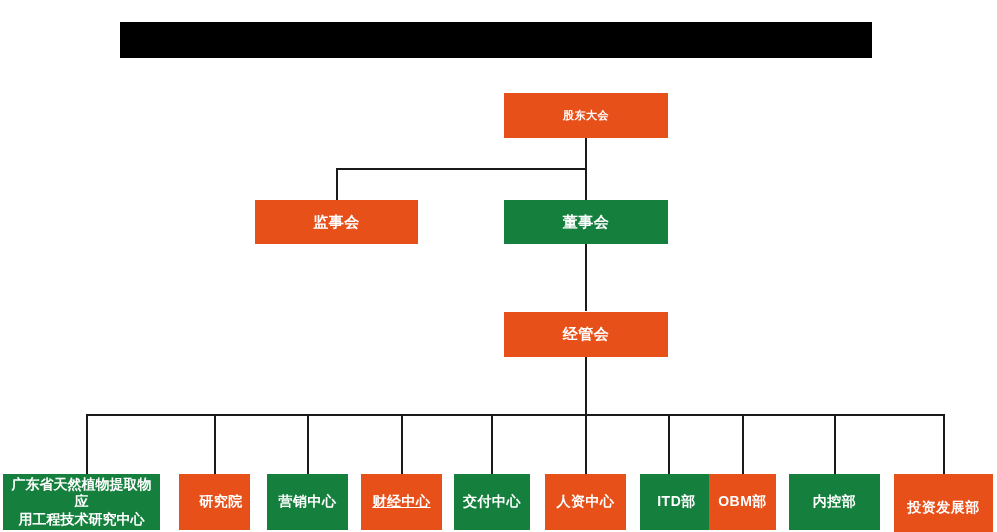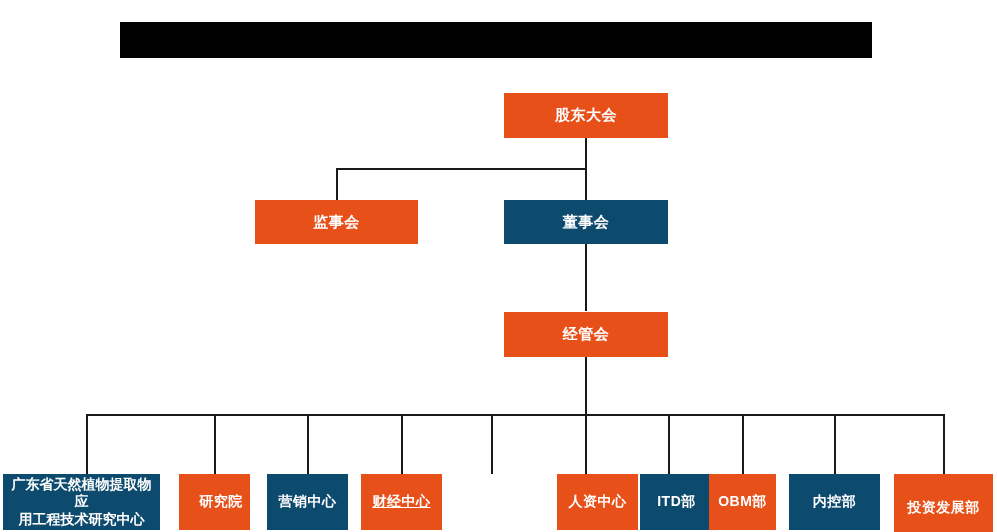--- a/index.html
+++ b/index.html
@@ -56,23 +56,23 @@
     justify-content: center;
     text-align: center;
     color: #ffffff;
     font-weight: bold;
     letter-spacing: 0.5px;
     line-height: 1.25;
     padding: 2px 3px;
     white-space: pre-line;
   }
   .node.dark  { background: #E8501A; }
-  .node.light { background: #0c4a6e; }
+  .node.light { background: #15803d; }
 
-  .node.lvl1 { font-size: 15px; }
+  .node.lvl1 { font-size: 11px; }
   .node.lvl2 { font-size: 15px; }
   .node.lvl3 { font-size: 15px; }
   .node.dept { font-size: 14px; }
   .node.dept-multiline { font-size: 14px; letter-spacing: 0px; }
 </style>
 </head>
 <body>
 
 <div id="chart-root">
 
@@ -115,22 +115,23 @@
 
   <div class="node dept dept-multiline light" style="left:3px; top:474px; width:157px; height:56px;">广东省天然植物提取物应
 用工程技术研究中心</div>
 
   <div class="node dept dark" style="left:179px; top:474px; width:71px; height:56px;padding-left:16px;">研究院</div>
 
   <div class="node dept light" style="left:267px; top:474px; width:81px; height:56px;">营销中心</div>
 
   <div class="node dept dark" style="left:361px; top:474px; width:81px; height:56px;text-decoration:underline;">财经中心</div>
 
+  <div class="node dept light" style="left:454px; top:474px; width:76px; height:56px;">交付中心</div>
 
-  <div class="node dept dark" style="left:545px; top:474px; width:81px; height:56px;margin-left:12px;">人资中心</div>
+  <div class="node dept dark" style="left:545px; top:474px; width:81px; height:56px;">人资中心</div>
 
   <div class="node dept light" style="left:640px; top:474px; width:73px; height:56px;">ITD部</div>
 
   <div class="node dept dark" style="left:709px; top:474px; width:67px; height:56px;">OBM部</div>
 
   <div class="node dept light" style="left:789px; top:474px; width:91px; height:56px;">内控部</div>
 
   <div class="node dept dark" style="left:894px; top:474px; width:99px; height:68px;">投资发展部</div>
 
 </div>

